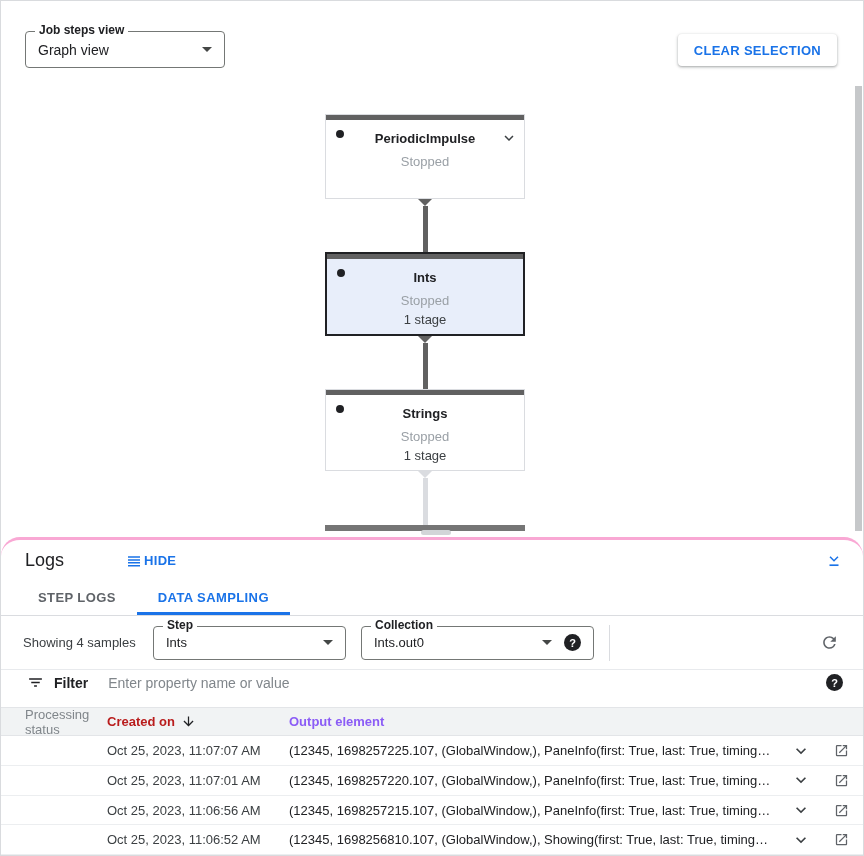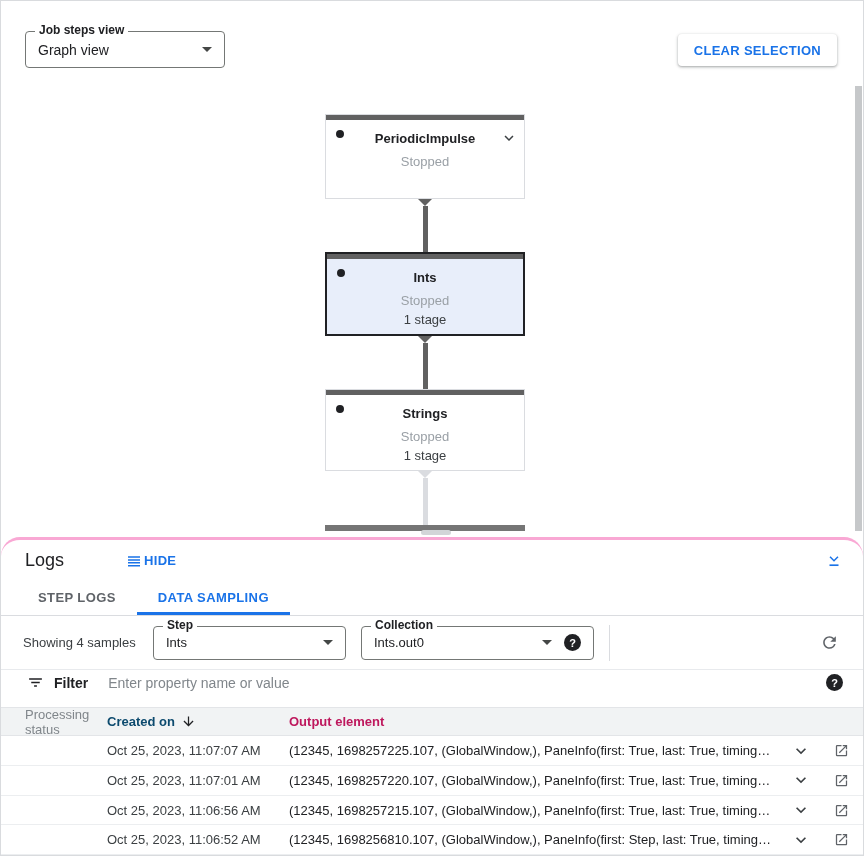--- a/index.html
+++ b/index.html
@@ -88,22 +88,22 @@
   .row-grid { display:flex; align-items:center; }
   .col1 { flex:0 0 106px; padding-left:24px; }
   .col2 { flex:0 0 182px; }
   .col3 { flex:1 1 auto; min-width:0; padding-right:6px; }
   .col4 { flex:0 0 36px; display:flex; justify-content:center; }
   .col5 { flex:0 0 44px; display:flex; justify-content:center; }
 
   .table-header { height:29px; background:#f1f3f4; border-top:1px solid #e3e5e8;
                   border-bottom:1px solid #e3e5e8; font-size:13px; }
   .th1 { color:#80868b; }
-  .th2 { color:#0c4a6e; font-weight:600; display:flex; align-items:center; gap:6px; }
-  .th3 { color:#be185d; font-weight:600; }
+  .th2 { color:#b91c1c; font-weight:600; display:flex; align-items:center; gap:6px; }
+  .th3 { color:#8b5cf6; font-weight:600; }
   .sort-icon { display:flex; color:#202124; }
 
   .data-row { height:30px; border-bottom:1px solid #eceef0; font-size:13px; background:#fff; }
   .status-dot { width:8px; height:8px; border-radius:50%; background:#3c4043; }
   .created-cell { color:#3c4043; white-space:nowrap; }
   .output-cell { color:#202124; white-space:nowrap; overflow:hidden; }
   .row-chevron { color:#3c4043; display:flex; cursor:pointer; }
   .open-new { color:#5f6368; display:flex; cursor:pointer; }
 </style>
 </head>
@@ -313,21 +313,21 @@
             <svg width="15" height="15" viewBox="0 0 24 24">
               <path d="M19 19H5V5h7V3H5a2 2 0 0 0-2 2v14a2 2 0 0 0 2 2h14c1.1 0 2-.9 2-2v-7h-2v7zM14 3v2h3.59l-9.83 9.83 1.41 1.41L19 6.41V10h2V3h-7z" fill="currentColor"></path>
             </svg>
           </span>
         </div>
     </div>
 
     <div class="data-row row-grid">
       <div class="col1"><span class="status-dot"></span></div>
       <div class="col2 created-cell">Oct 25, 2023, 11:06:52 AM</div>
-      <div class="col3 output-cell">(12345, 1698256810.107, (GlobalWindow,), PaneInfo(first: Step, last: True, timing…</div>
+      <div class="col3 output-cell">(12345, 1698256810.107, (GlobalWindow,), Showing(first: True, last: True, timing…</div>
       <div class="col4">
           <span class="row-chevron">
             <svg width="20" height="20" viewBox="0 0 24 24">
               <path d="M16.59 8.59 12 13.17 7.41 8.59 6 10l6 6 6-6z" fill="currentColor"></path>
             </svg>
           </span>
         </div>
       <div class="col5">
           <span class="open-new">
             <svg width="15" height="15" viewBox="0 0 24 24">

